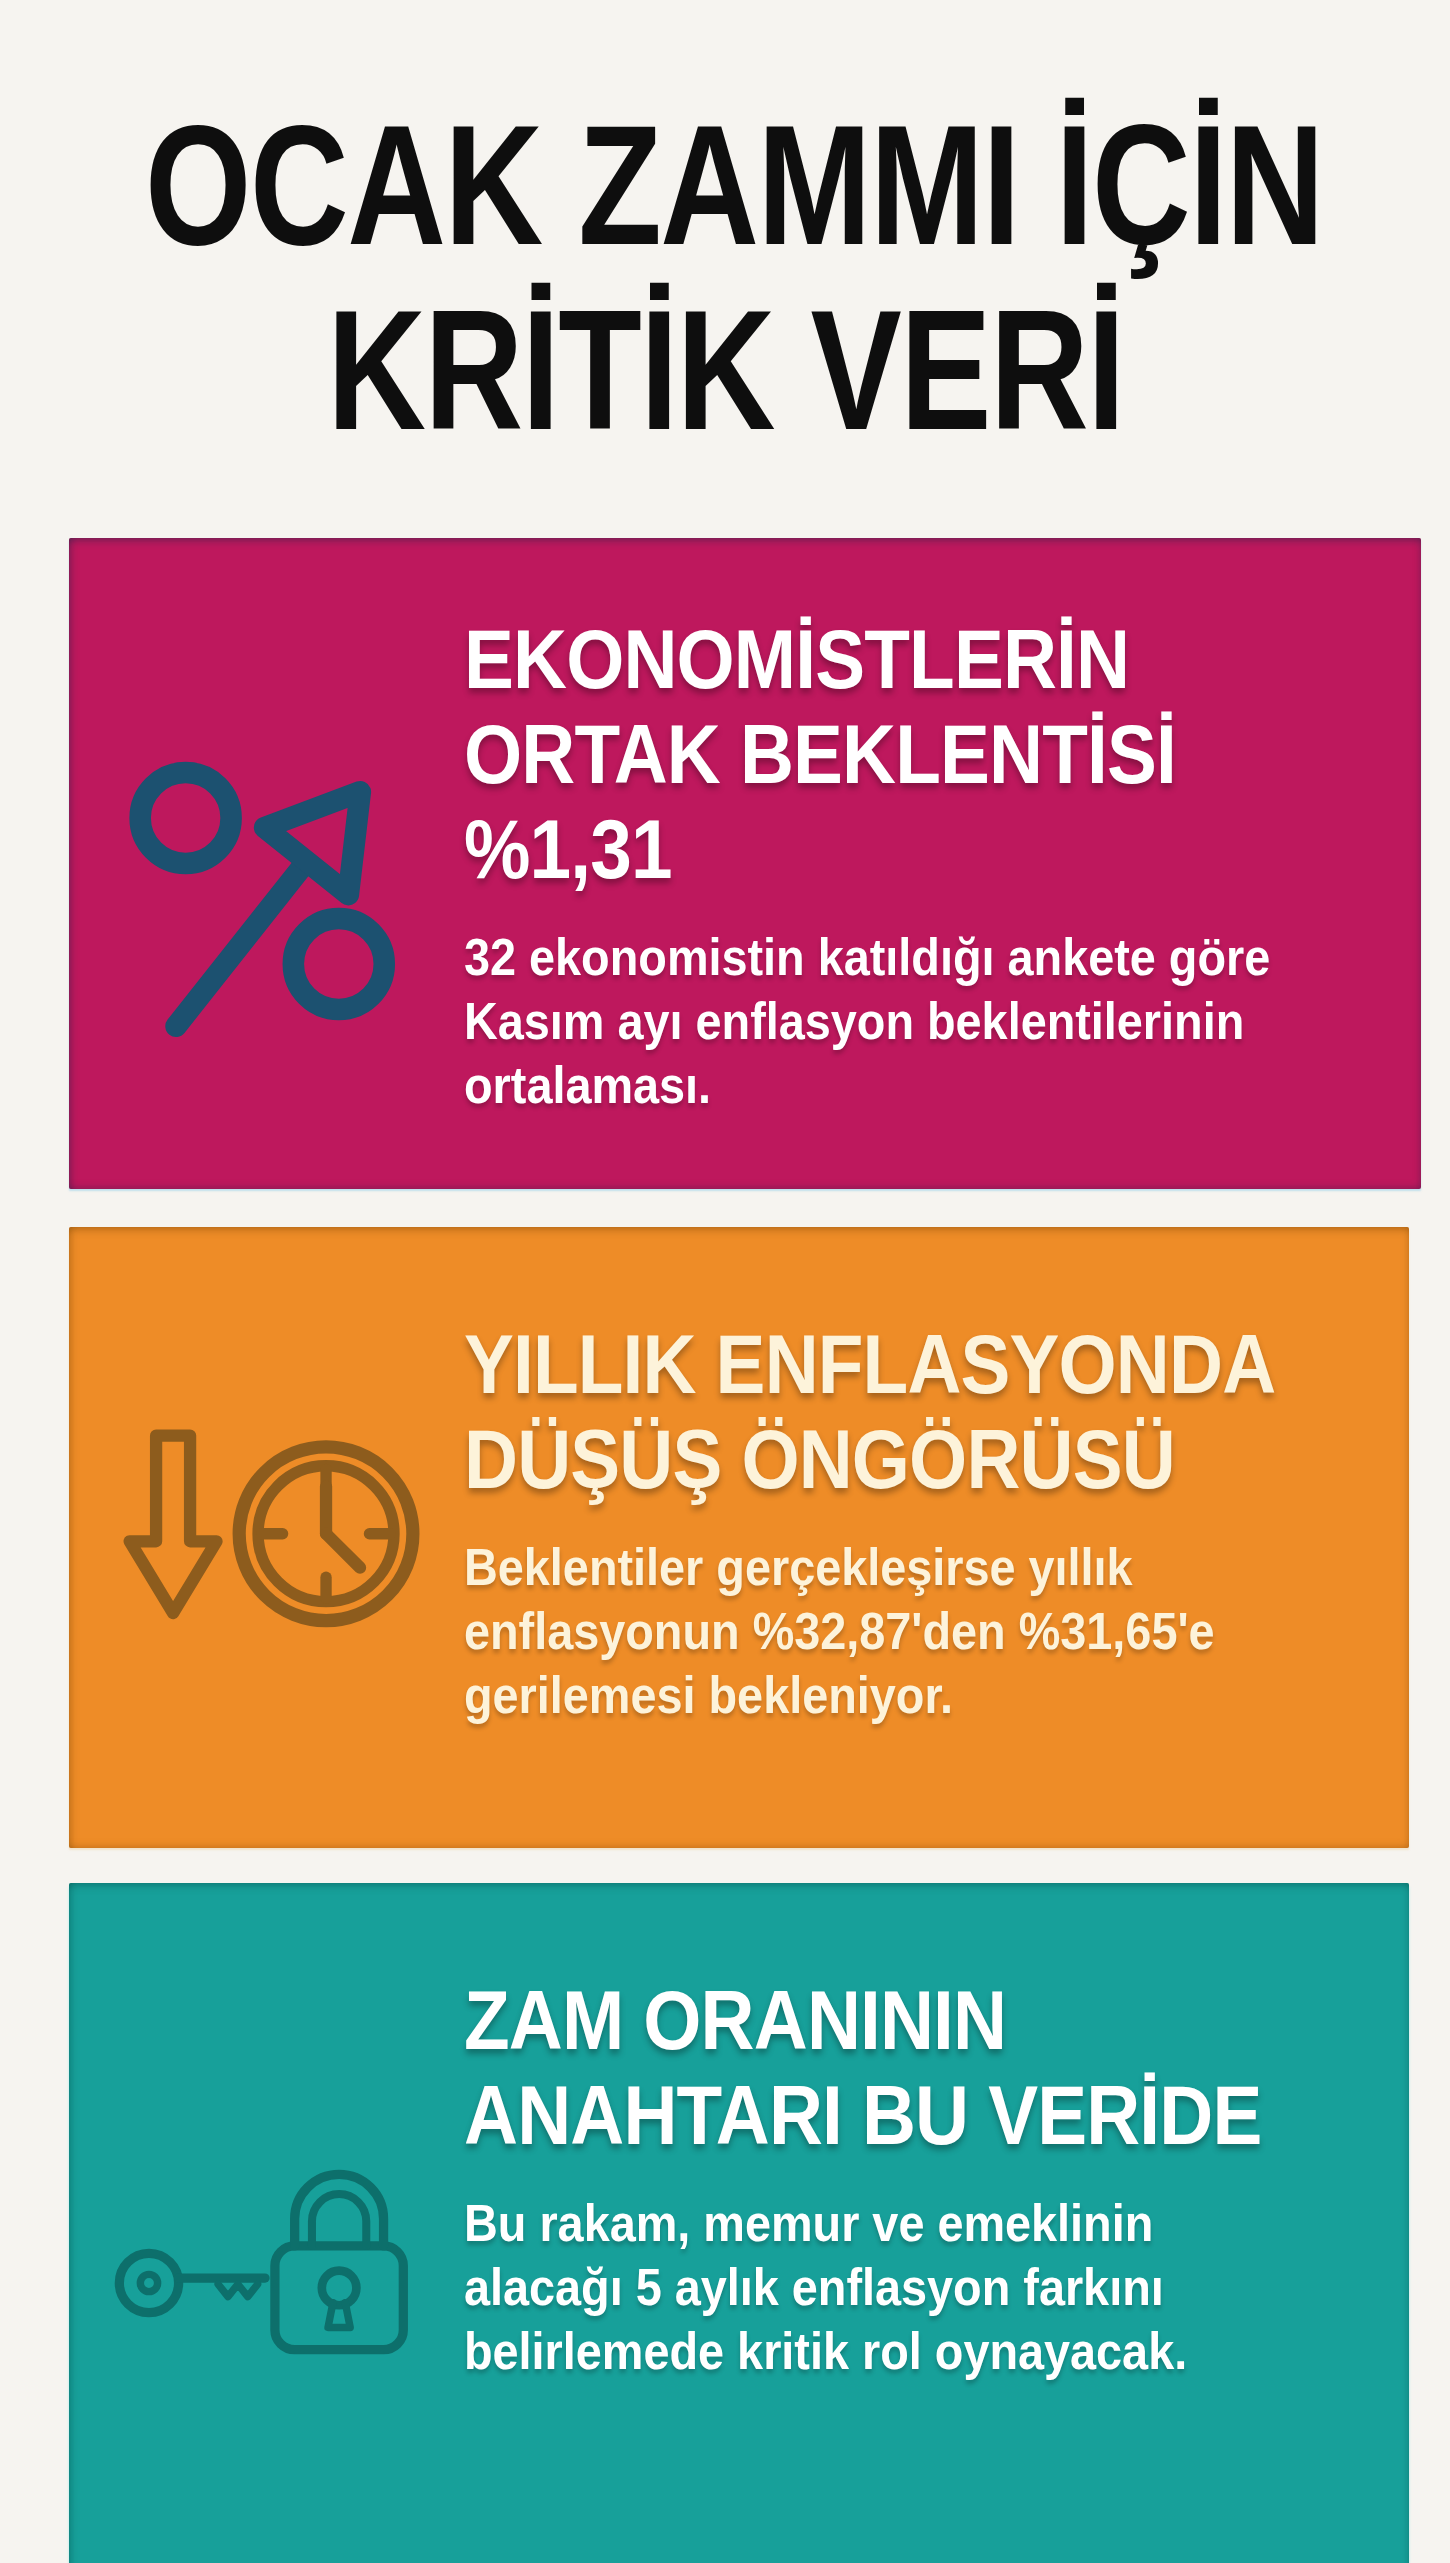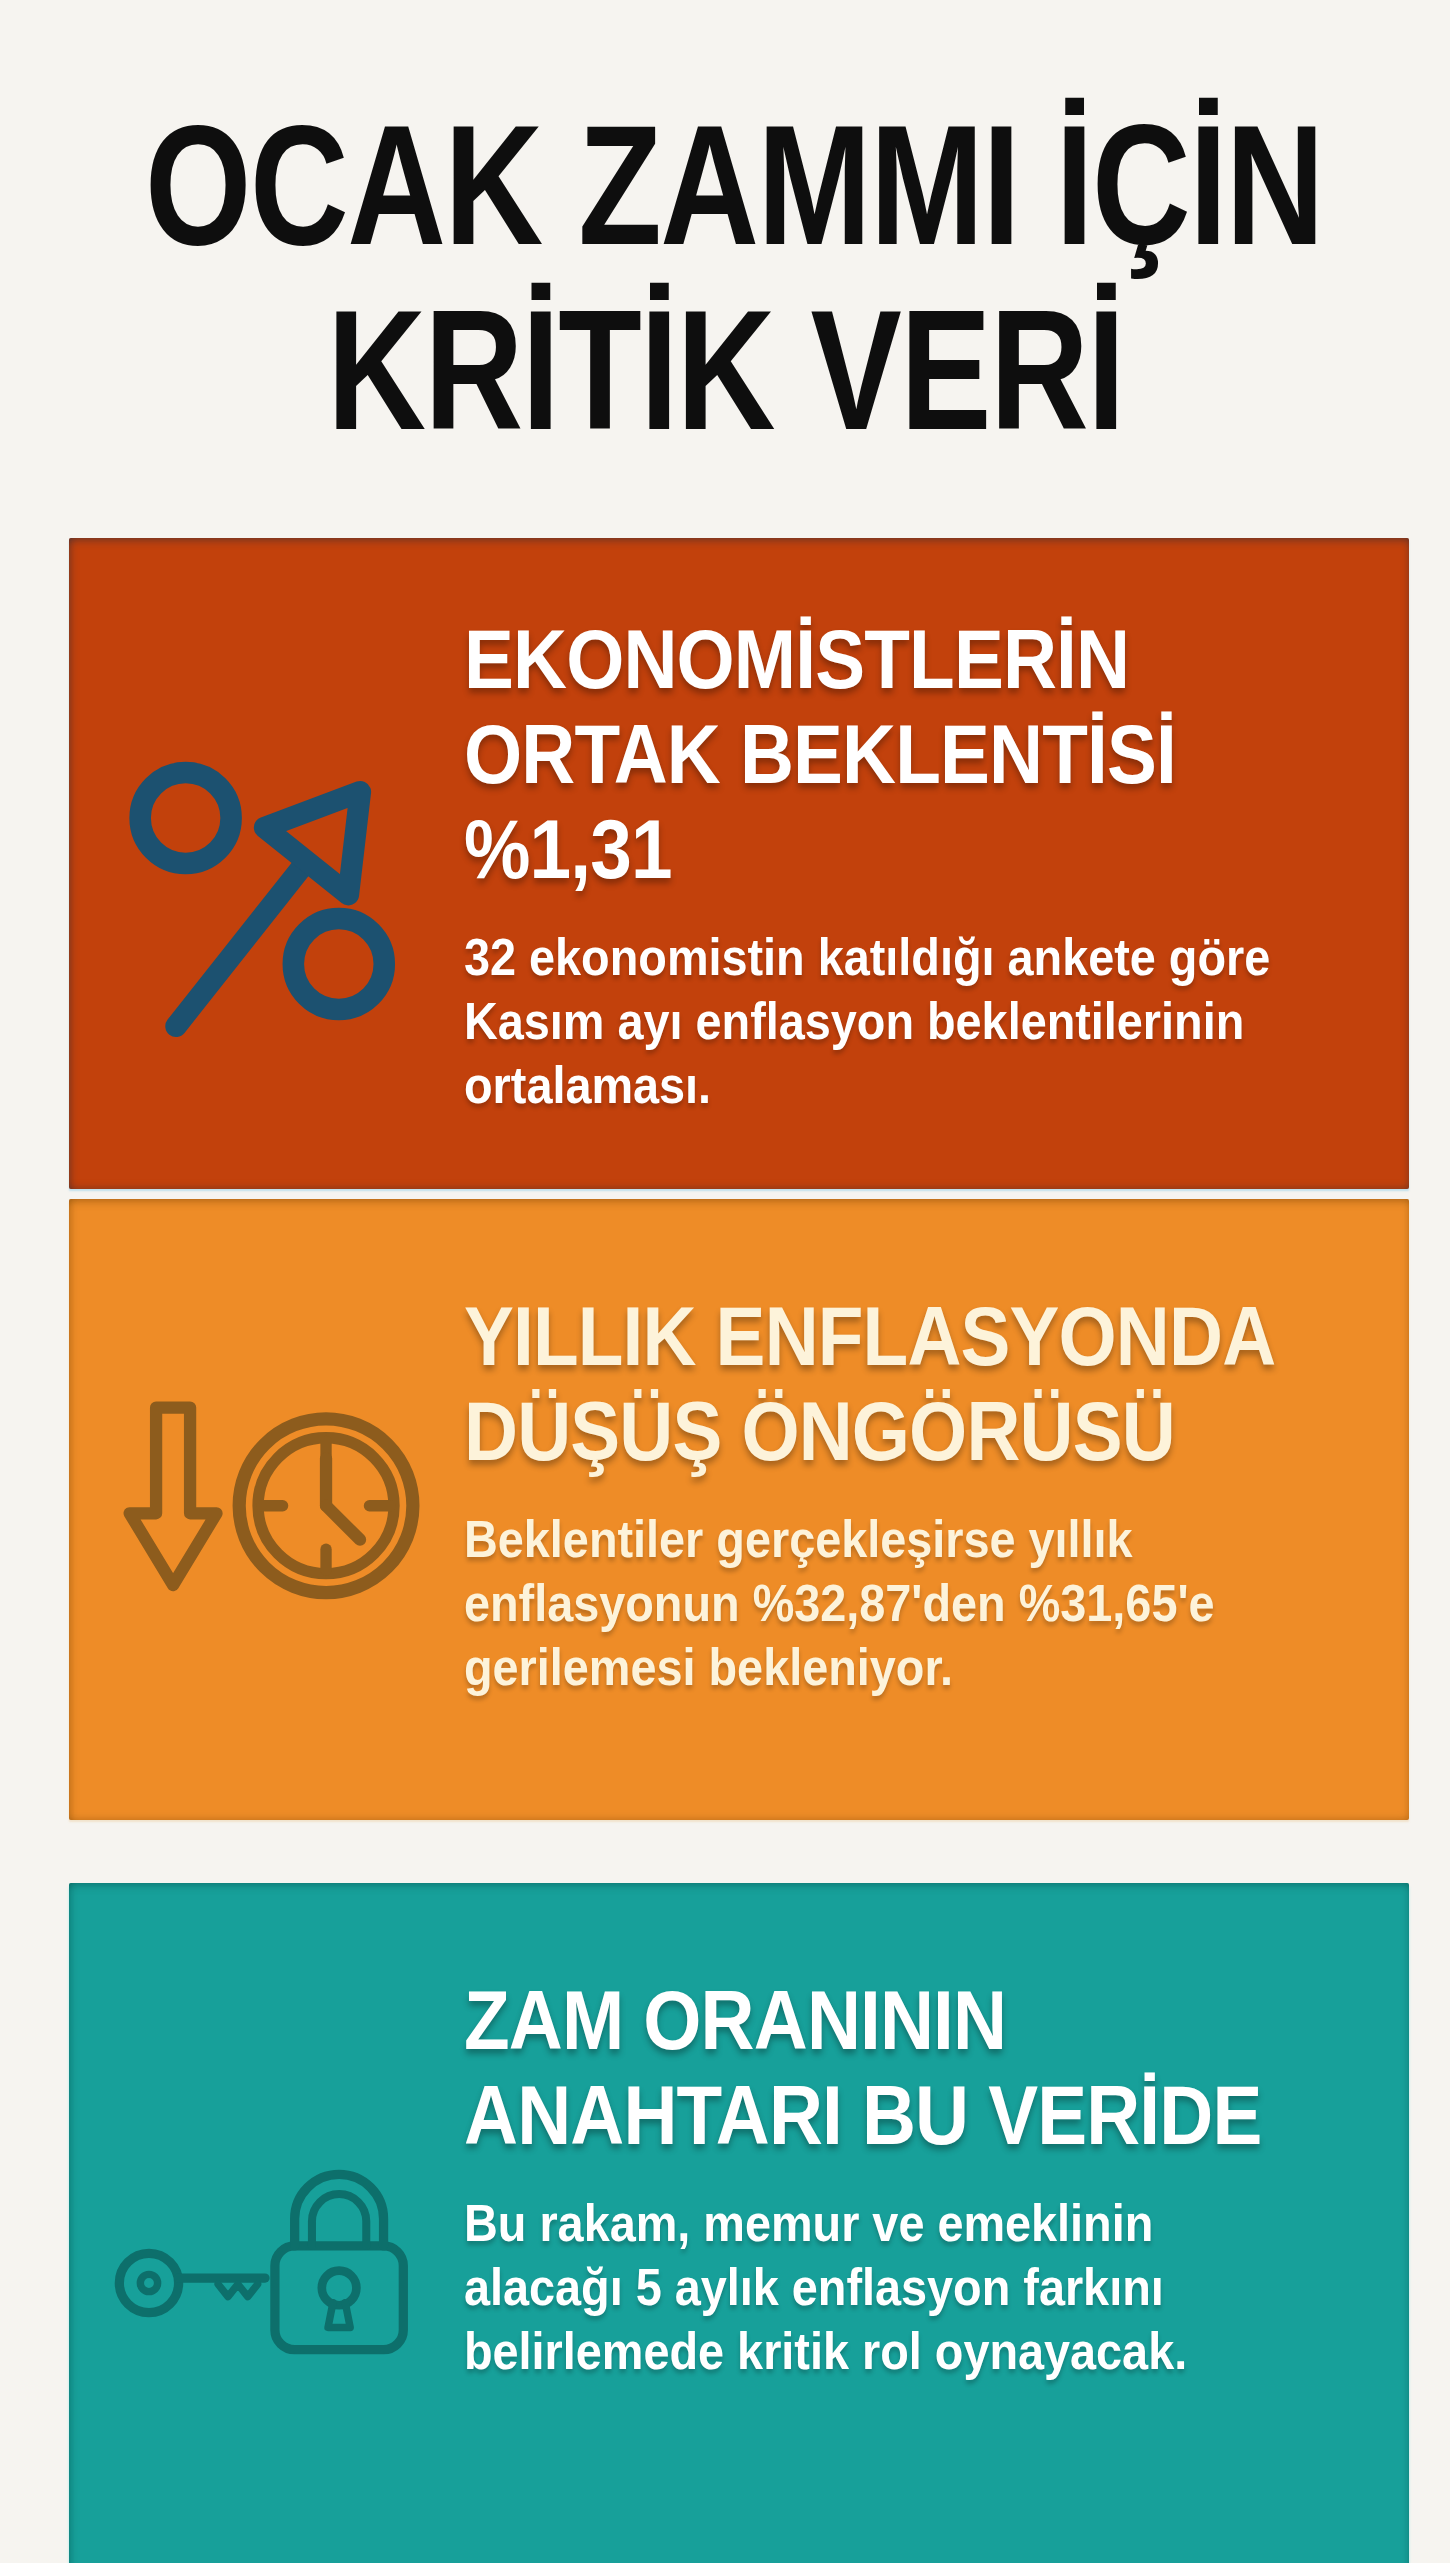--- a/index.html
+++ b/index.html
@@ -16,28 +16,29 @@
   }
   .hero .line{
     font-size:171px;line-height:185px;font-weight:700;
     letter-spacing:-1.9px;white-space:nowrap;
   }
   
   .card{
     position:absolute;left:69px;width:1340px;border-radius:1.9px;
   }
   .card-blue{
-    top:522px;height:651px;background:#c2410c;
+    top:522px;height:651px;background:#be185d;
     box-shadow:inset 0 6.6px 8.5px -4.7px rgba(10,40,70,.45),
                inset 6.6px 0 8.5px -5.7px rgba(10,40,70,.40),
                inset -4.7px -5.7px 8.5px -5.7px rgba(10,40,70,.35),
                0 2.8px 1.9px -0.9px rgba(170,215,235,.7);
+    padding-left:12px;
   }
   .card-orange{
-    top:1183px;height:621px;background:#ee8c27;
+    top:1211px;height:621px;background:#ee8c27;
     box-shadow:inset 0 6.6px 8.5px -4.7px rgba(105,60,5,.45),
                inset 6.6px 0 8.5px -5.7px rgba(105,60,5,.40),
                inset -4.7px -5.7px 8.5px -5.7px rgba(105,60,5,.35),
                0 2.8px 1.9px -0.9px rgba(240,220,190,.7);
   }
   .card-teal{
     top:1867px;height:757px;background:#17a09a;
     box-shadow:inset 0 6.6px 8.5px -4.7px rgba(5,70,66,.45),
                inset 6.6px 0 8.5px -5.7px rgba(5,70,66,.40),
                inset -4.7px -5.7px 8.5px -5.7px rgba(5,70,66,.35),

